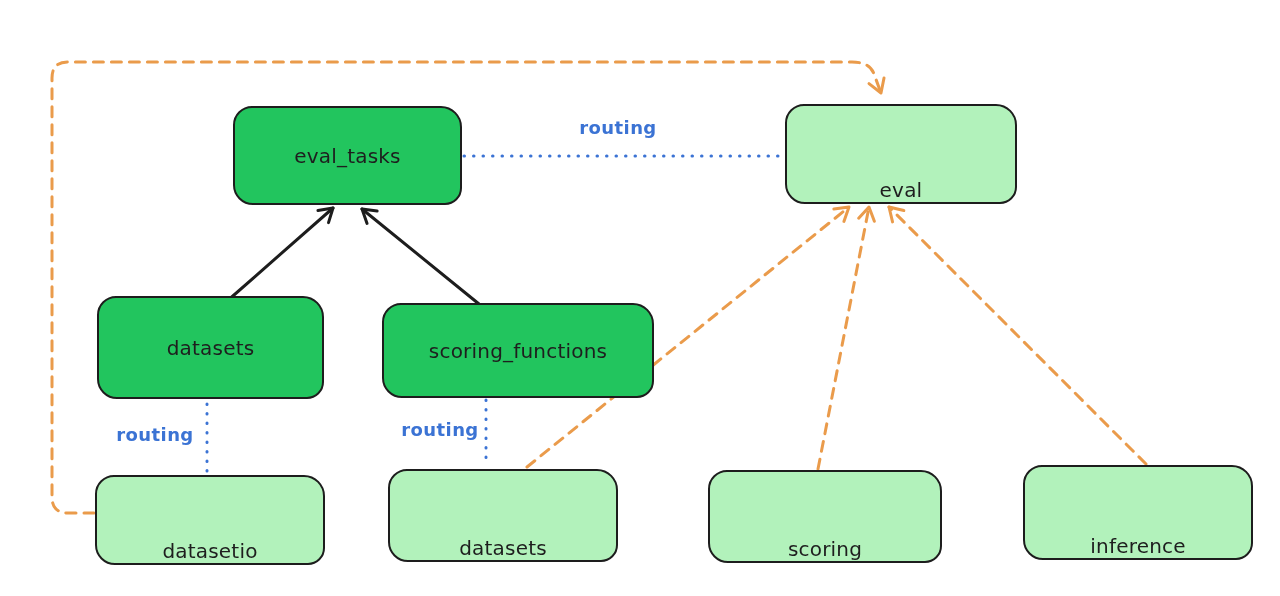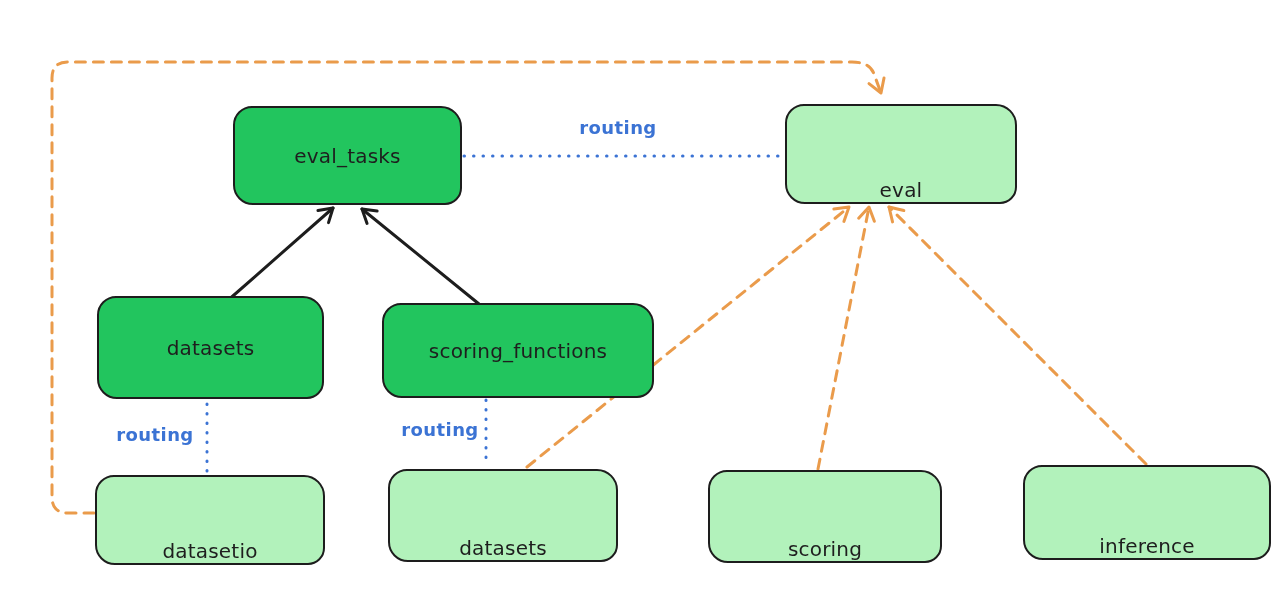--- a/index.html
+++ b/index.html
@@ -33,21 +33,21 @@
   .node.blue  { background: #22c55e; }
   .node.green { background: #b2f2bb; align-items: flex-end; }
 
   .node-eval-tasks        { left: 233px;  top: 106px; width: 229px; height: 99px; }
   .node-eval              { left: 785px;  top: 104px; width: 232px; height: 100px; }
   .node-datasets          { left: 97px;   top: 296px; width: 227px; height: 103px; align-items: center; }
   .node-scoring-functions { left: 382px;  top: 303px; width: 272px; height: 95px; }
   .node-datasetio         { left: 95px;   top: 475px; width: 230px; height: 90px; }
   .node-scoring           { left: 388px;  top: 469px; width: 230px; height: 93px; }
   .node-agents            { left: 708px;  top: 470px; width: 234px; height: 93px; }
-  .node-inference         { left: 1023px; top: 465px; width: 248px; height: 95px; }
+  .node-inference         { left: 1023px; top: 465px; width: 230px; height: 95px; }
 
   .edge-label {
     position: absolute;
     color: #3b73d4;
     font-weight: bold;
     font-size: 18px;
     text-align: center;
     letter-spacing: 0.4px;
   }
   .label-routing-h    { left: 563px; top: 117px; width: 110px; }

